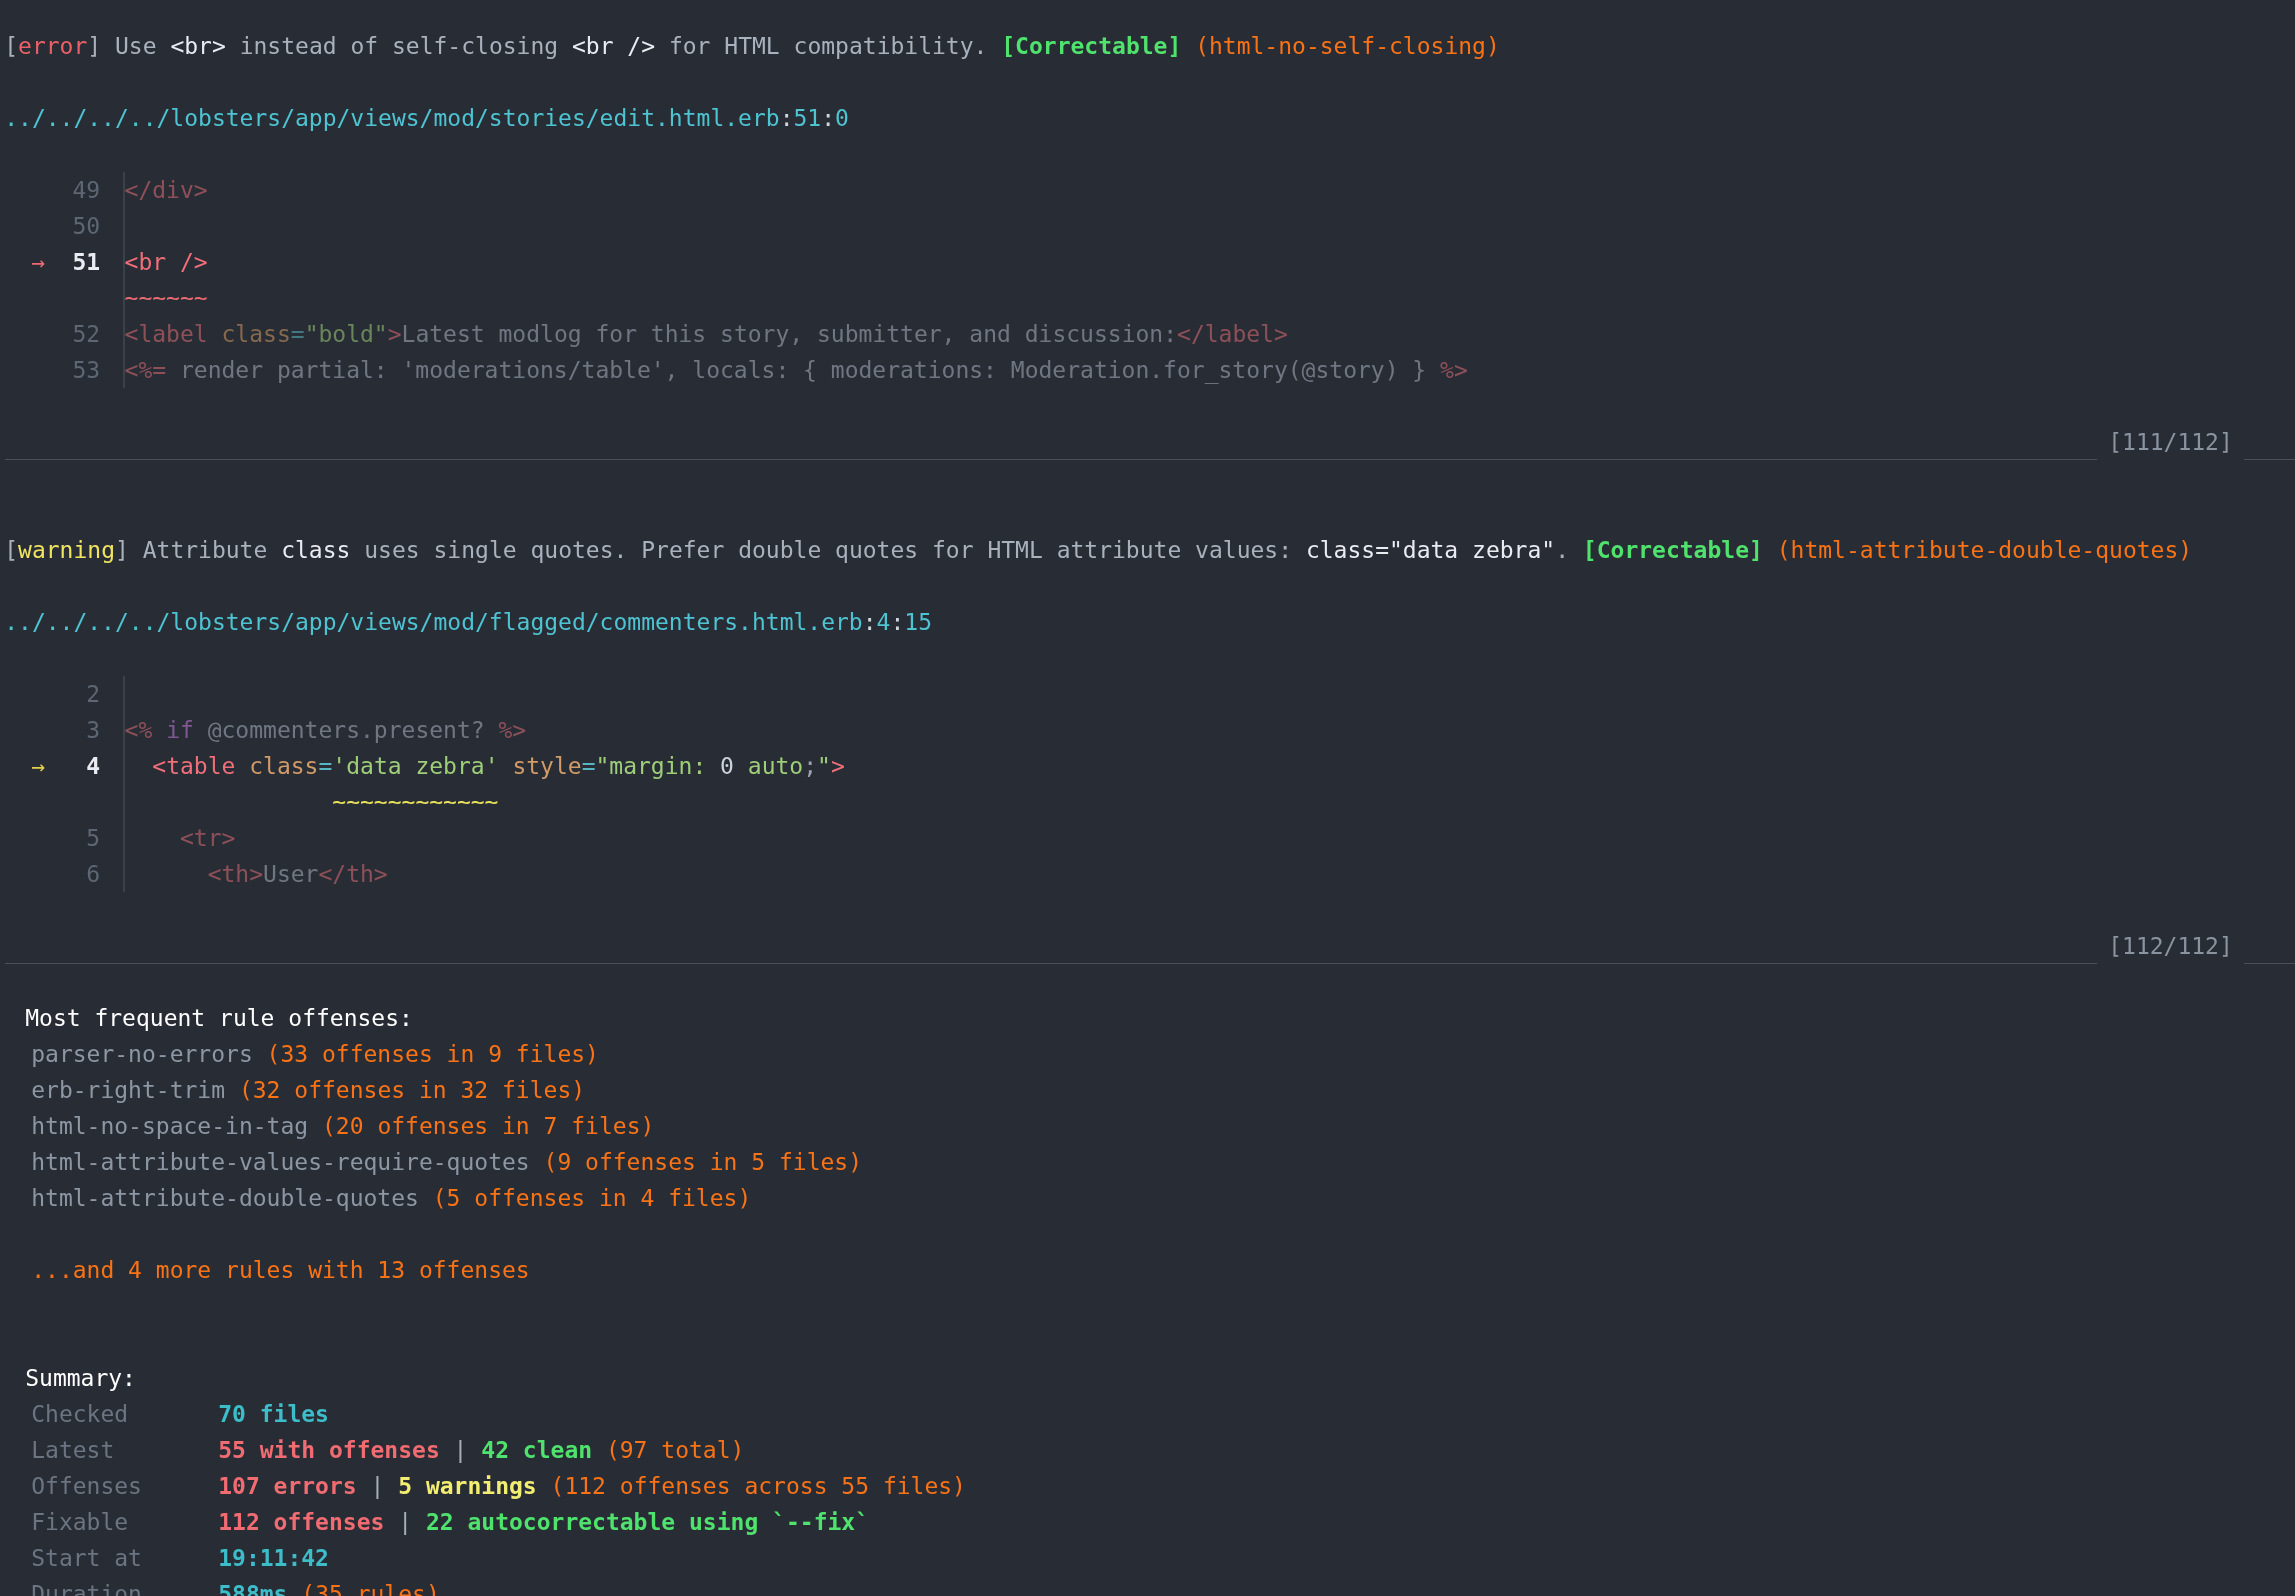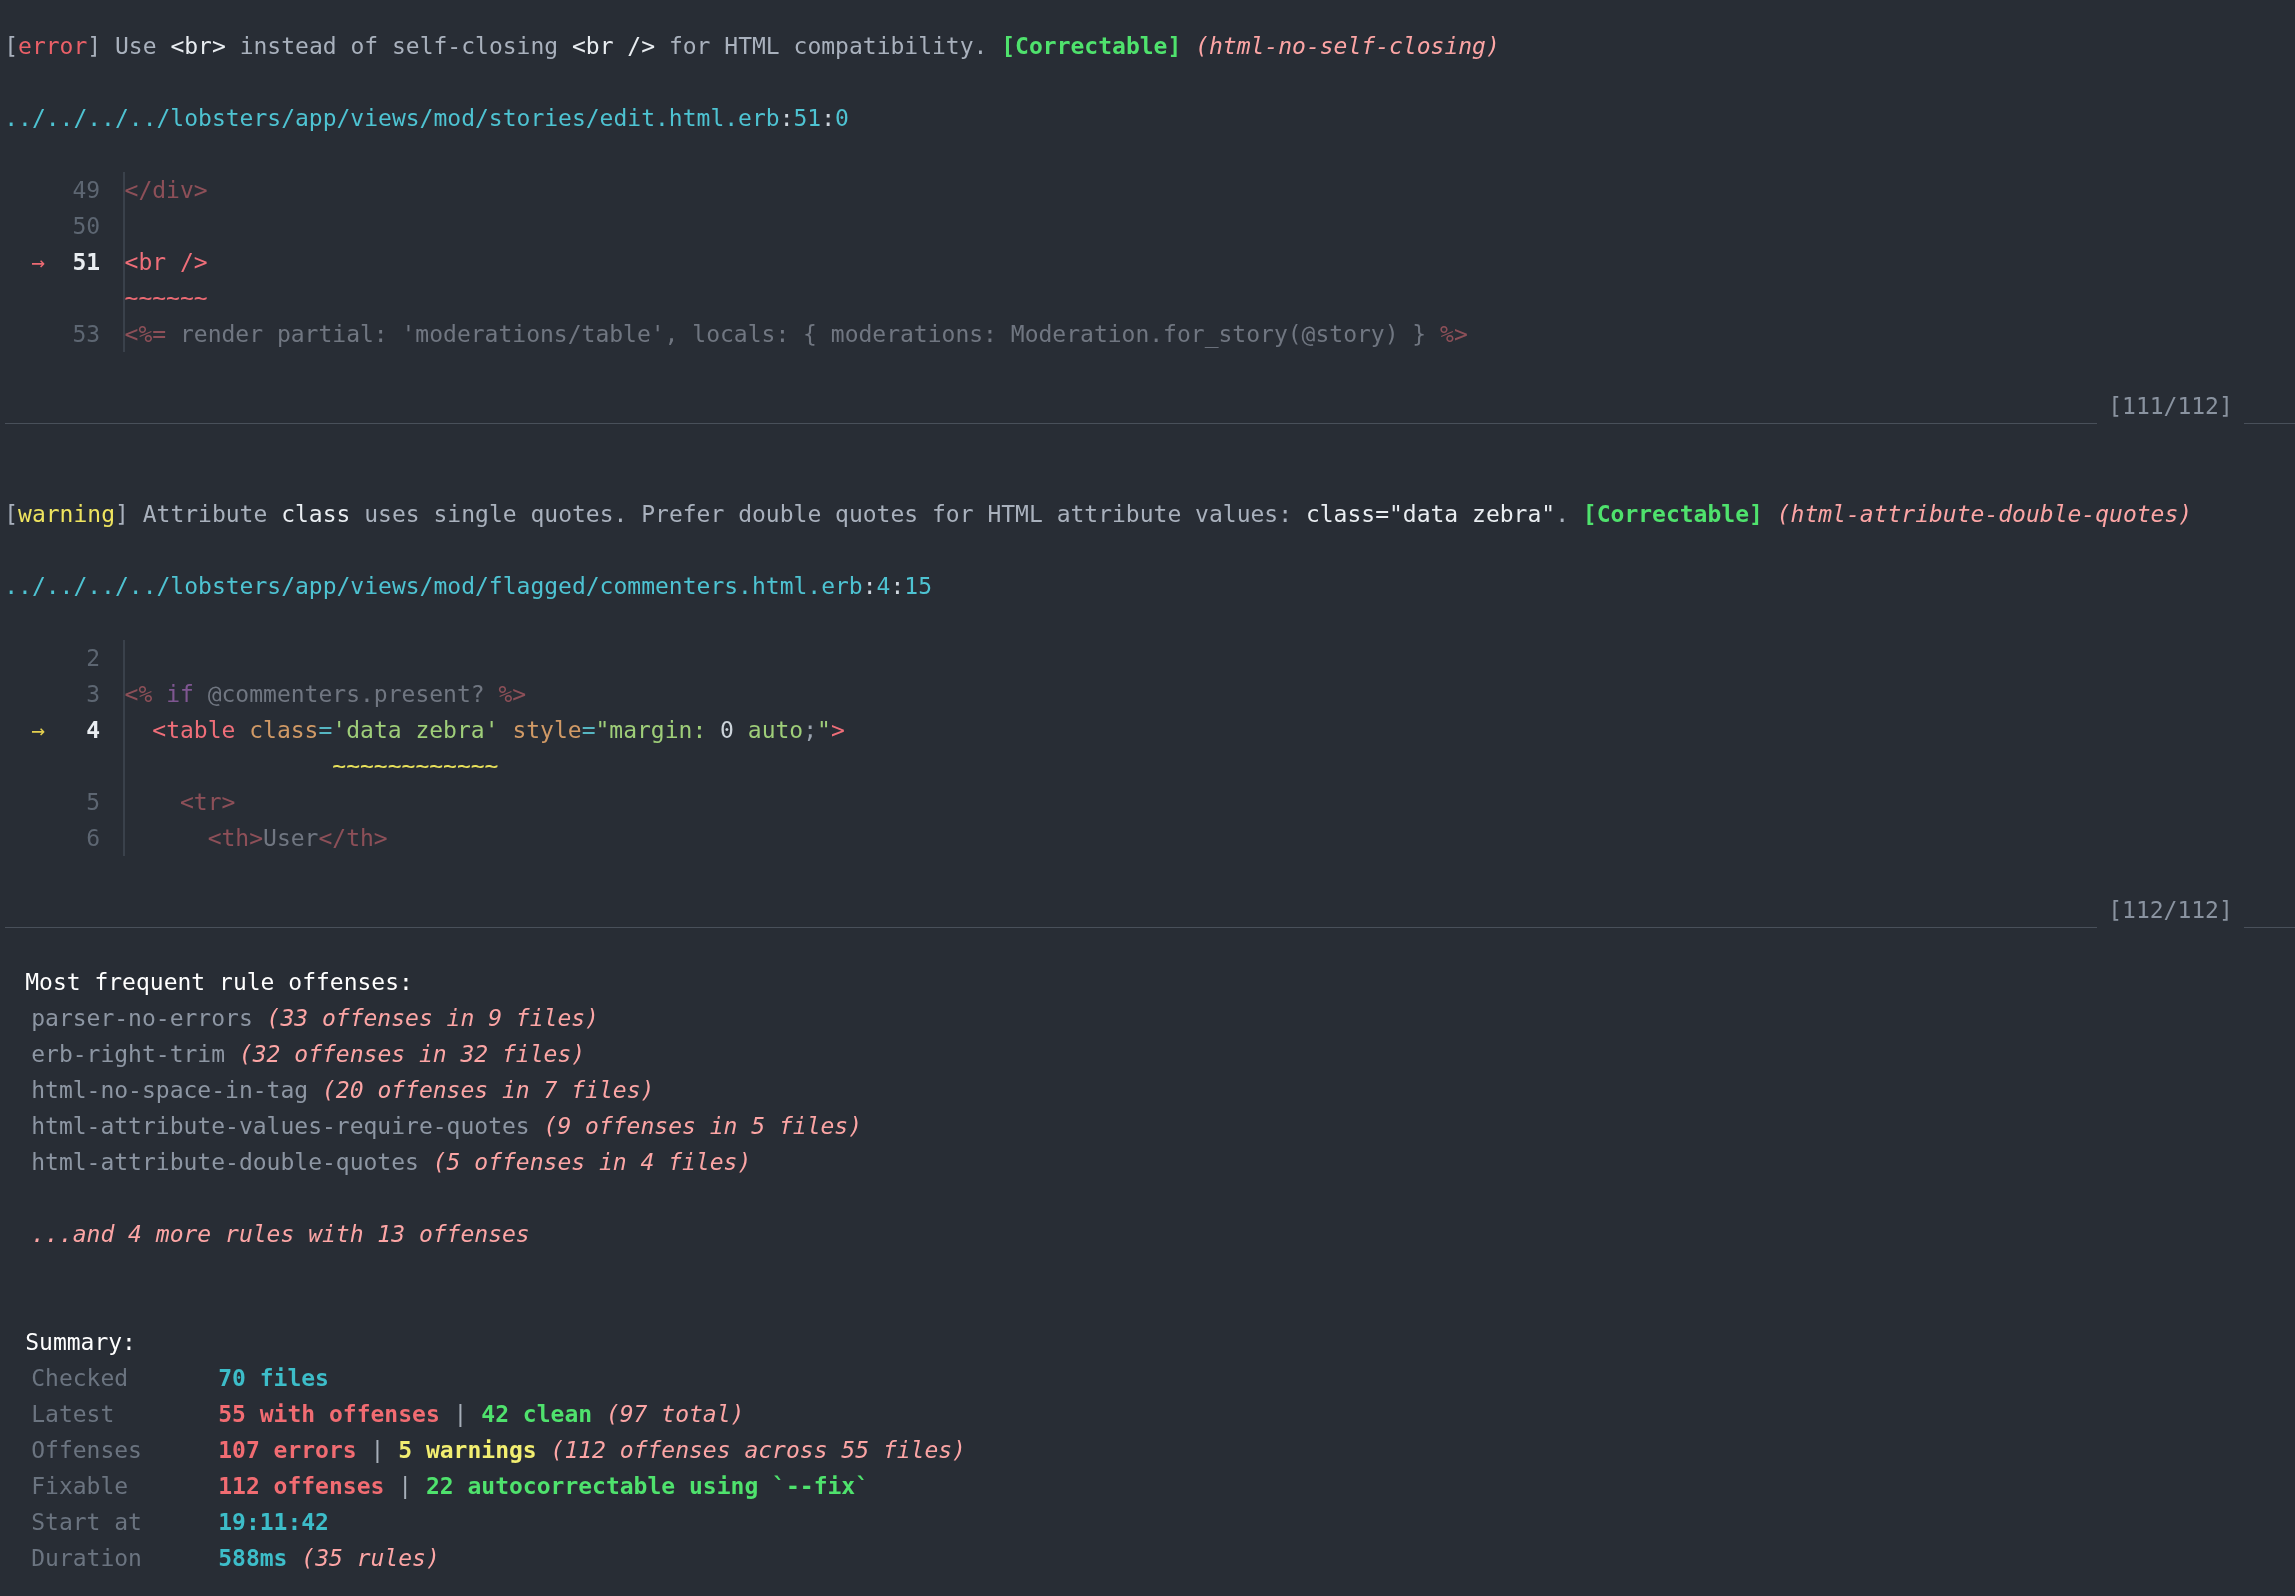--- a/index.html
+++ b/index.html
@@ -14,21 +14,21 @@
     padding-top:28px;
     box-sizing:border-box;
   }
   .ln{height:36px;line-height:36px;white-space:pre;padding-left:4.2px;box-sizing:border-box;}
   .b{font-weight:400;color:#e9edf1;}
   .red{color:#ea6068;}
   .yel{color:#efe45f;}
   .grnb{color:#4fe26d;font-weight:700;}
   .redb{color:#f16c72;font-weight:700;}
   .yelb{color:#f2ee71;font-weight:700;}
-  .dim{color:#fca5a5;font-style:italic;}
+  .dim{color:#f97316;}
   .mid{color:#8d96a3;}
   .cyan{color:#4ec3d2;}
   .cyanb{color:#3dbdc9;font-weight:700;}
   .colon{color:#cfd6de;}
   .pipe{color:#a6aeb9;}
   
   .tg{color:#e06c75;}
   .tgB{color:#ef6e79;}
   .at{color:#d19a66;}
   .op{color:#56b6c2;}
@@ -68,20 +68,21 @@
   <div class="ln"><span>[</span><span class="red">error</span><span>]</span><span> Use </span><span class="b">&lt;br&gt;</span><span> instead of self-closing </span><span class="b">&lt;br /&gt;</span><span> for HTML compatibility. </span><span class="grnb">[Correctable]</span><span class="dim"> (html-no-self-closing)</span></div>
   <div class="ln"></div>
 
   <div class="ln"><span class="cyan">../../../../lobsters/app/views/mod/stories/edit.html.erb</span><span class="colon">:</span><span class="cyan">51</span><span class="colon">:</span><span class="cyan">0</span></div>
   <div class="ln"></div>
 
   <div class="crow"><span class="gut"><span class="gnum">49</span></span><span class="cbar"></span><span class="ctext ctx"><span class="tg">&lt;/div&gt;</span></span></div>
   <div class="crow"><span class="gut"><span class="gnum">50</span></span><span class="cbar"></span><span class="ctext"></span></div>
   <div class="crow"><span class="gut"><span class="arrow arrR">→</span><span class="gnum cur">51</span></span><span class="cbar"></span><span class="ctext"><span class="tgB">&lt;br /&gt;</span></span></div>
   <div class="crow"><span class="gut"></span><span class="cbar"></span><span class="ctext"><span class="sqr">~~~~~~</span></span></div>
+  <div class="crow"><span class="gut"><span class="gnum">52</span></span><span class="cbar"></span><span class="ctext ctx"><span class="tg">&lt;label </span><span class="at">class</span><span class="op">=</span><span class="st">"bold"</span><span class="tg">&gt;</span><span class="cx">Latest modlog for this story, submitter, and discussion:</span><span class="tg">&lt;/label&gt;</span></span></div>
   <div class="crow"><span class="gut"><span class="gnum">53</span></span><span class="cbar"></span><span class="ctext ctx"><span class="tg">&lt;%=</span><span class="cx"> render partial: 'moderations/table', locals: { moderations: Moderation.for_story(@story) } </span><span class="tg">%&gt;</span></span></div>
   <div class="ln"></div>
 
   <div class="drow">
       <span class="hrline"></span>
       <span class="hlabel">[111/112]</span>
       <span class="hrline short"></span>
     </div>
   <div class="ln"></div>
   <div class="ln"></div>

